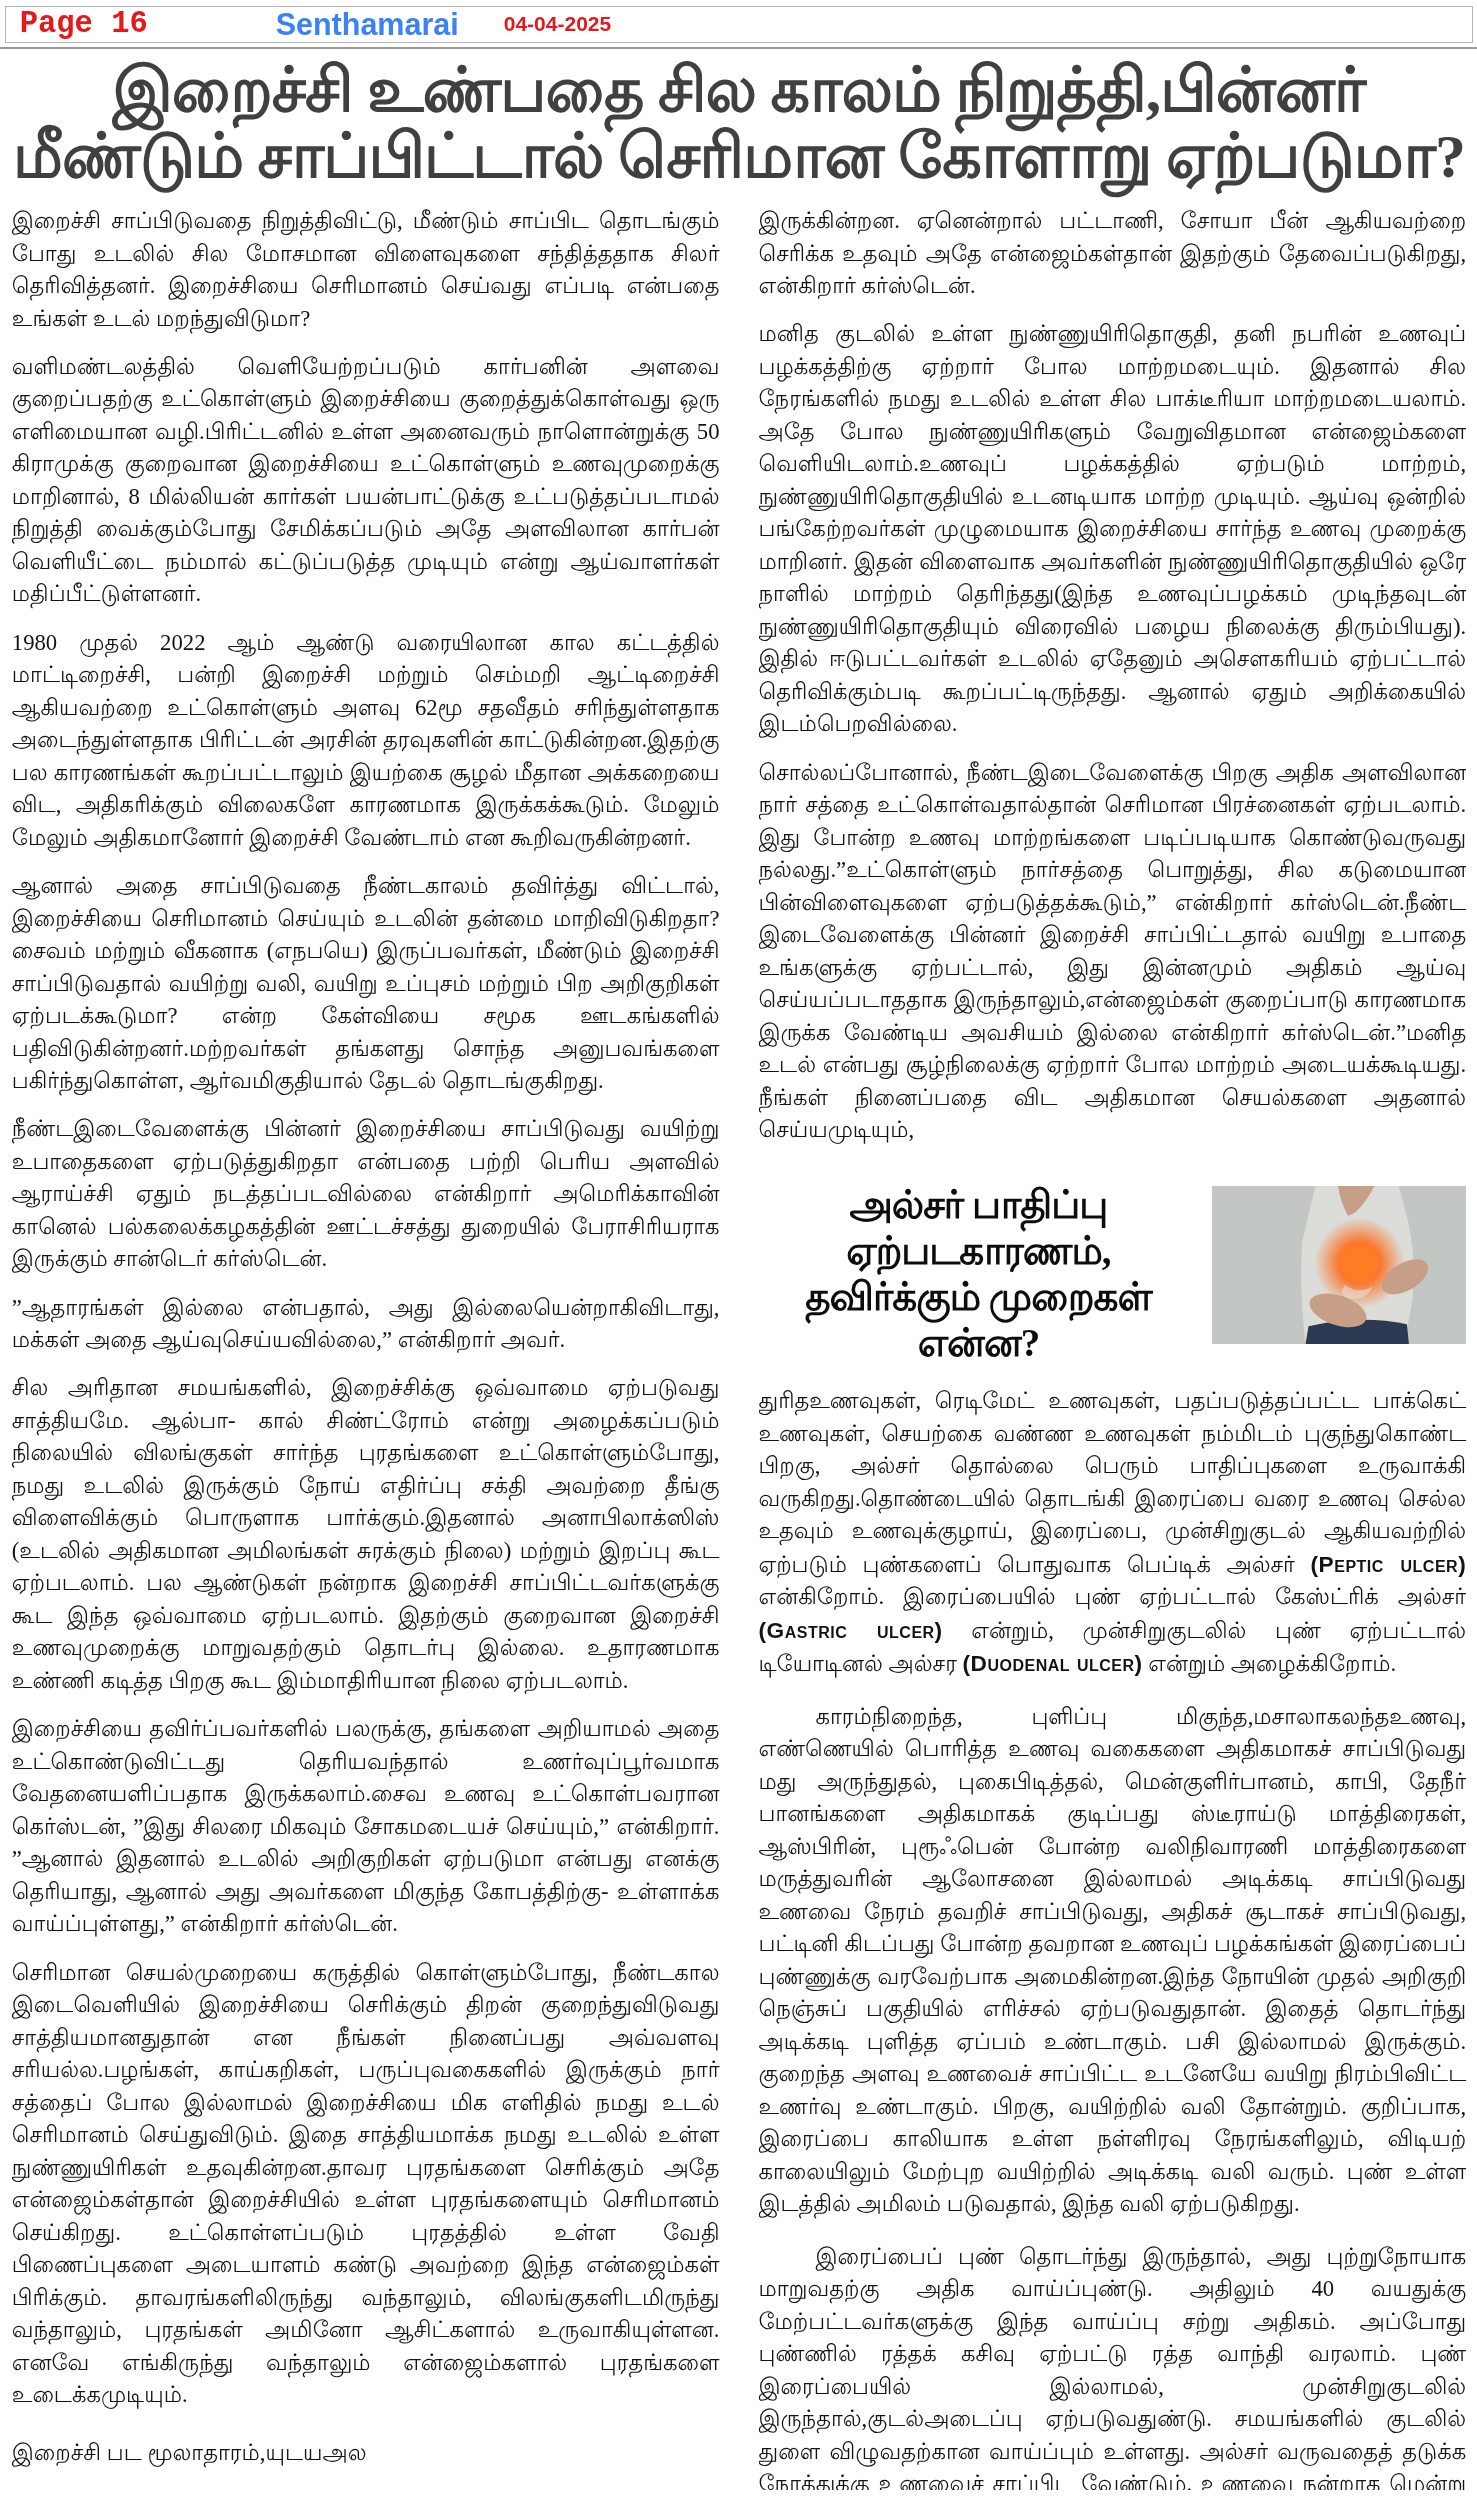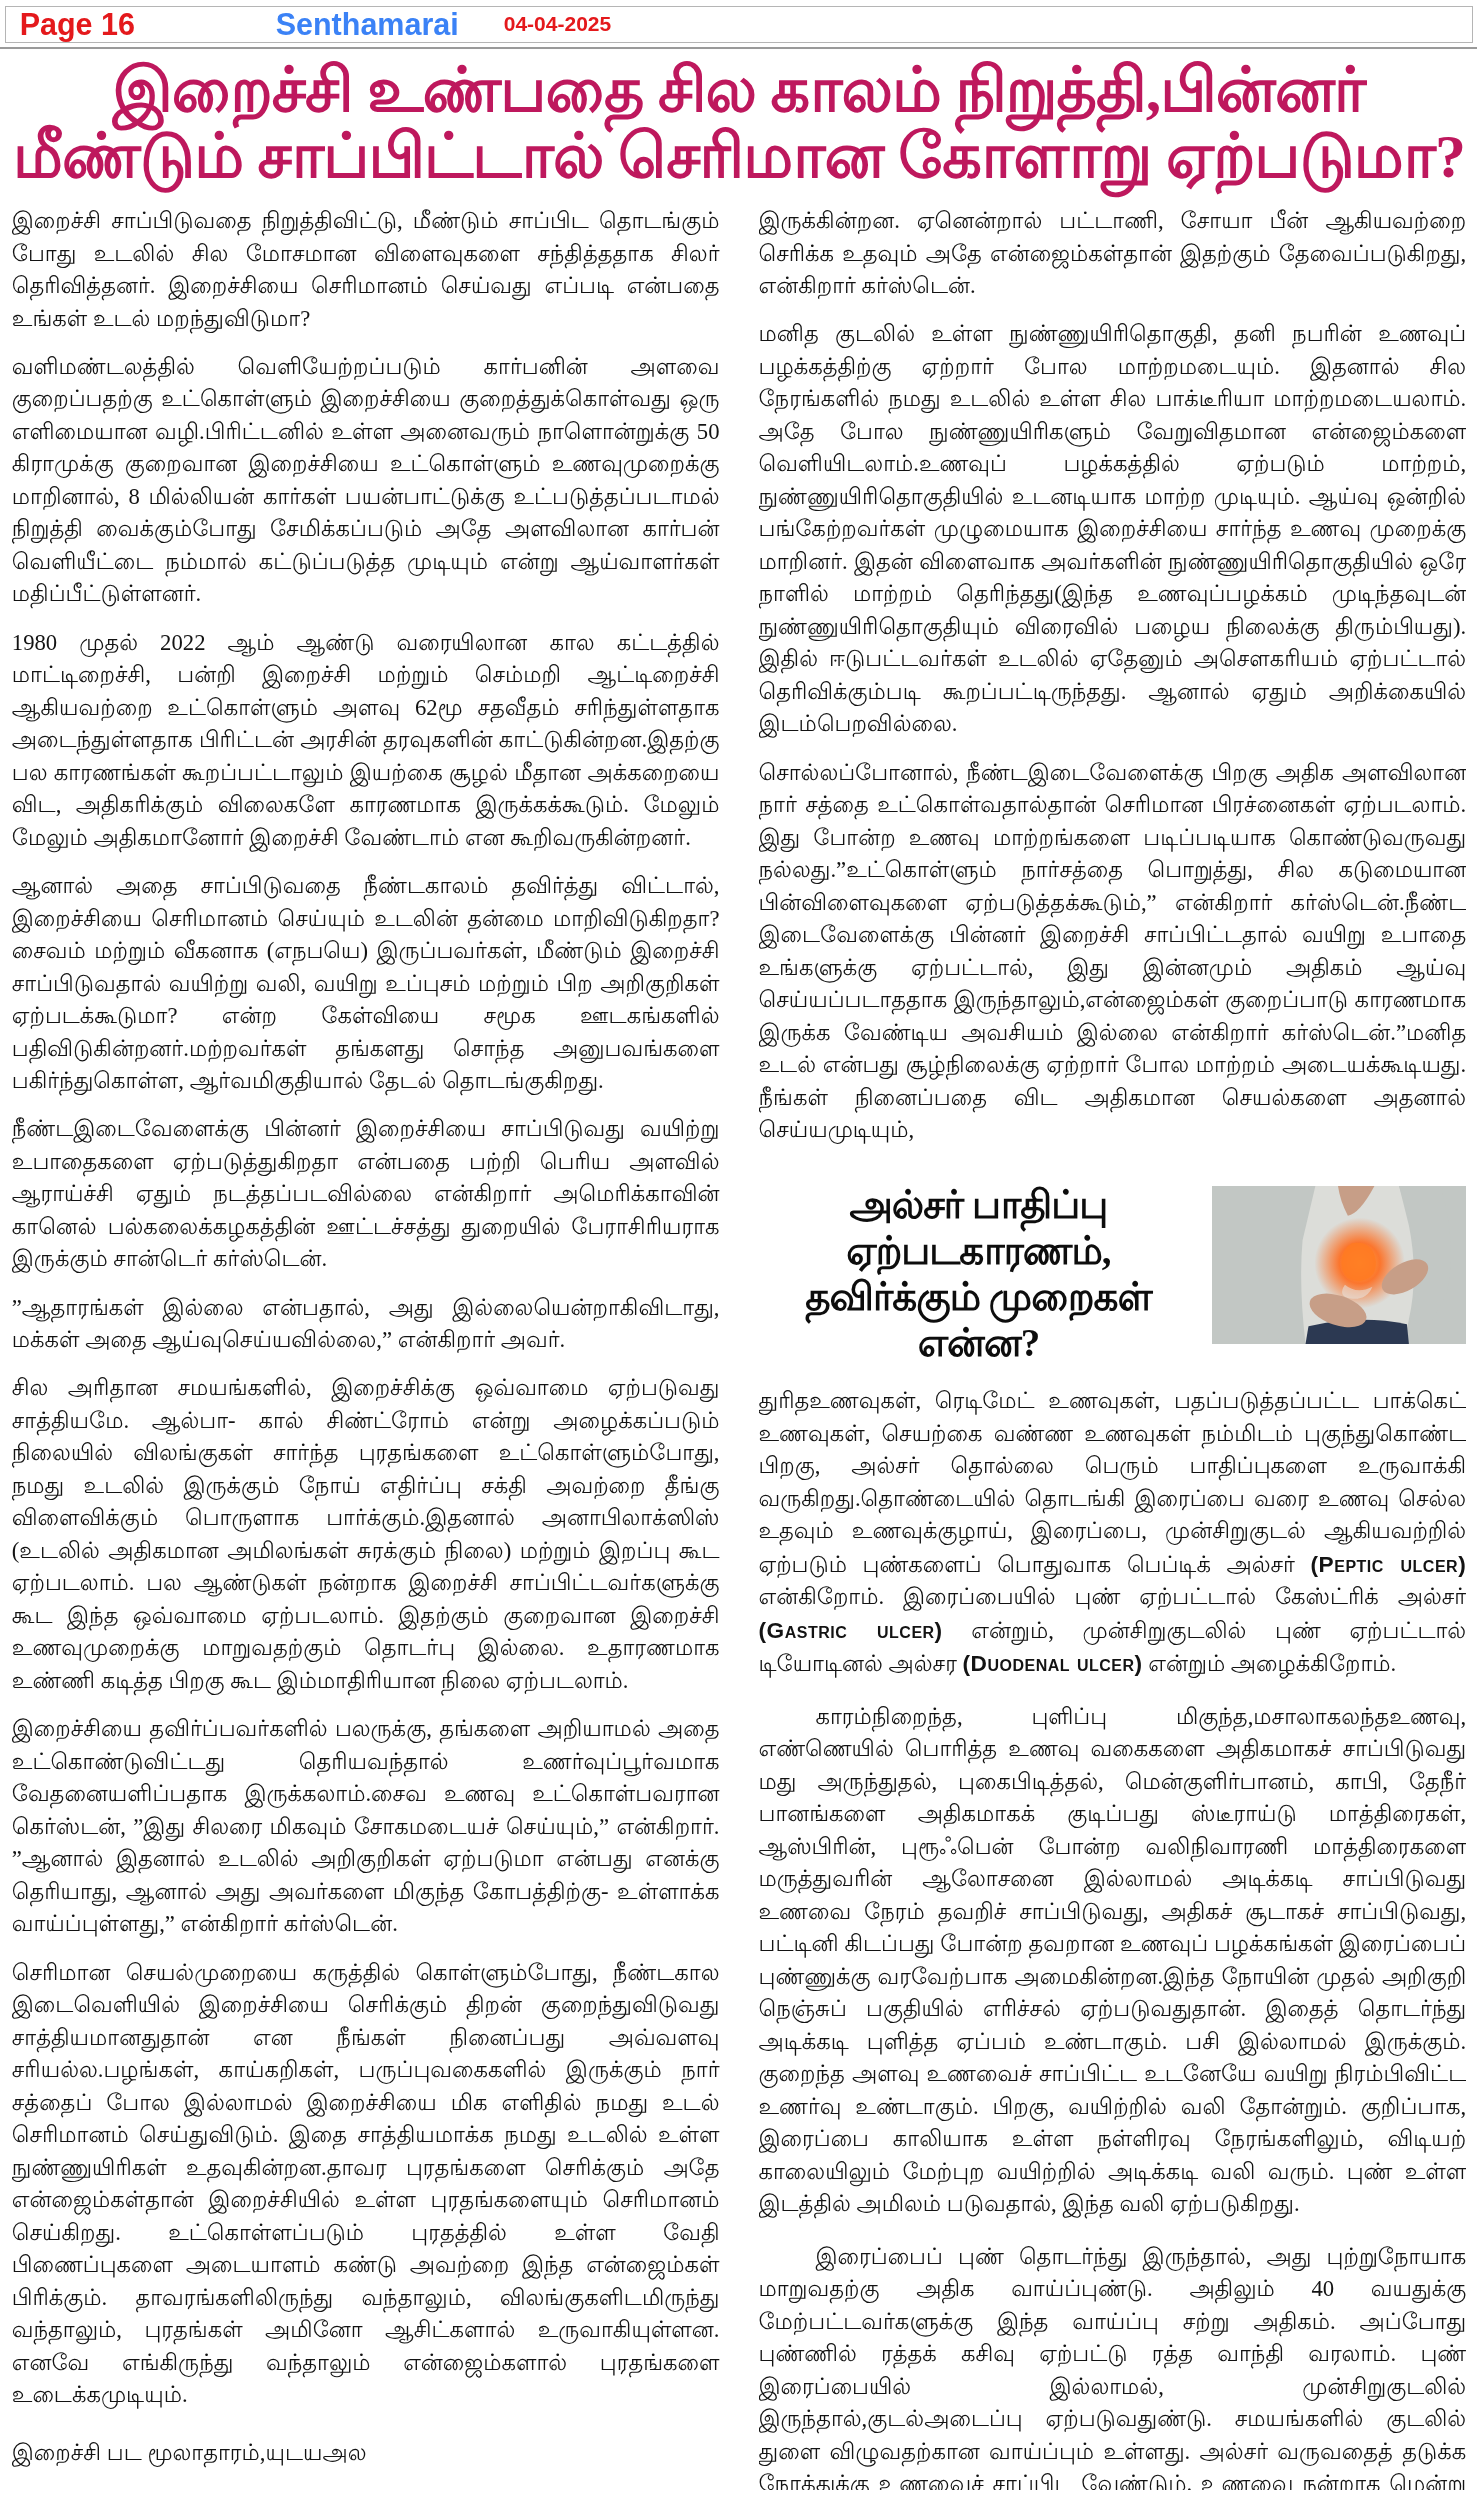--- a/index.html
+++ b/index.html
@@ -2,29 +2,29 @@
 <html><head>
 <meta charset="utf-8">
 <style>
   html,body{margin:0;padding:0;background:#ffffff;}
   .page{position:relative;width:1478px;height:2512px;background:#fff;overflow:hidden;
         font-family:"Liberation Serif",serif;color:#131313;}
   
   .masthead{margin:5.9px 4.9px 0 4.9px;border:1px solid #b5b5b5;height:37px;
             display:flex;align-items:center;padding:0 13.8px;box-sizing:border-box;
             font-family:"Liberation Sans",sans-serif;}
-  .masthead .page-label{font-weight:bold;font-size:30.5px;width:256px;}
+  .masthead .page-label{font-weight:bold;font-size:30.5px;width:256px;font-family:Liberation Mono, monospace;}
   .masthead .section-title{flex:1;text-align:center;font-size:26.6px;color:#1a1a1a;
             font-family:"Liberation Serif",serif;}
   .masthead .paper-name{font-weight:bold;font-size:30.5px;margin-right:45px;}
   .masthead .edition-date{font-weight:bold;font-size:21px;}
   .red{color:#e4191c;}
   .rule{height:2px;background:#9a9a9a;margin:3.9px 0 0 0;}
   
-  .headline{text-align:center;font-weight:bold;color:#be185d;font-size:62px;
+  .headline{text-align:center;font-weight:bold;color:#404040;font-size:62px;
             line-height:1.07;margin:7.9px 9.9px 15.8px 9.9px;letter-spacing:-1px;}
   
   .cols{display:flex;gap:39px;padding:0 11.8px;}
   .col{flex:1;height:2285px;overflow:hidden;text-align:justify;font-size:22.7px;
        line-height:32.5px;}
   .para{margin:0;}
   .para + .para{margin-top:15.8px;}
   .para.indent{text-indent:57px;margin-top:20px;}
   .para.credit{margin-top:25.6px;}
   .en-term{font-family:"Liberation Sans",sans-serif;font-weight:bold;

